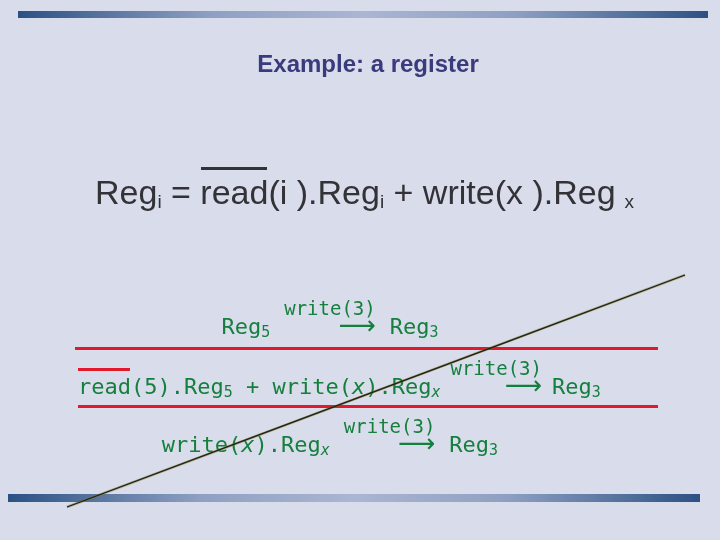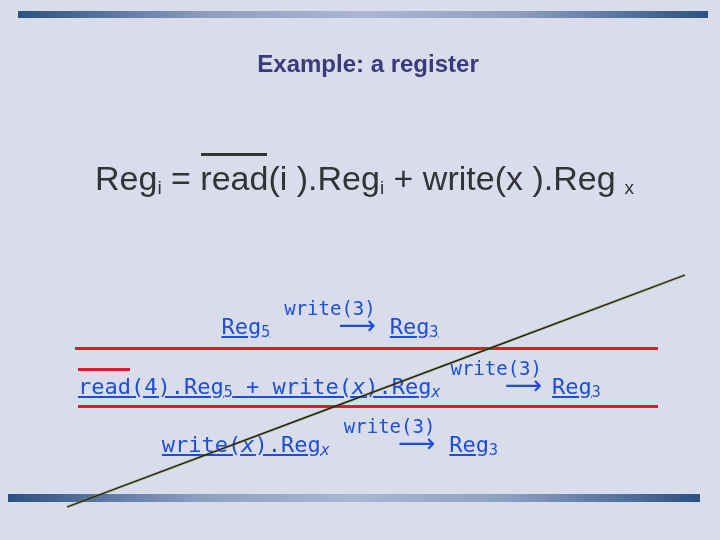--- a/index.html
+++ b/index.html
@@ -20,35 +20,35 @@
   .bar.bottom { left:8px;  top:494px; width:692px; height:8px; }
 
   
   .title {
     position:absolute; top:42px; left:0; width:100%; margin:8px;
     text-align:center; font-size:24px; font-weight:bold; color:#3a3a7c;
   }
 
   
   .formula {
-    position:absolute; left:95px; top:158px;
+    position:absolute; left:95px; top:172px;
     font-size:34px; line-height:1.2; color:#323237; white-space:normal;
   }
   .formula sub { font-size:0.56em; vertical-align:-0.22em; }
   .formula sub.spaced { margin-left:9px; }
   .ovl { position:relative; }
   .ovl::after {
     content:""; position:absolute; left:1px; right:1px; top:-6px;
     height:3px; background:#323237;
   }
 
   
   .rrow {
-    position:absolute; color:#1d4ed8;
-    font-family:"DejaVu Sans Mono", monospace; font-size:22px;text-decoration:underline;
+    position:absolute; color:#15803d;
+    font-family:"DejaVu Sans Mono", monospace; font-size:22px;
   }
   .rrow sub { font-size:0.68em; vertical-align:-0.2em; }
   .rrow i { font-style:italic; }
   .row1 { left:40px; top:300px; width:580px; text-align:center; }
   .row2 { left:78px; top:360px; }
   .row3 { left:40px; top:418px; width:580px; text-align:center; }
 
   .trans { display:inline-block; text-align:right; margin:0 14px; }
   .row2 .trans { margin:0 10px; }
   .tlabel { display:block; font-size:19px; line-height:17px; }
@@ -79,21 +79,21 @@
 
   <h1 class="title">Example: a register</h1>
 
   <div class="formula"><span>Reg</span><sub>i</sub><span> = </span><span class="ovl">read</span><span>(i ).Reg</span><sub>i</sub><span> + write(x ).Reg</span><sub class="spaced">x</sub></div>
 
   <div class="rule-bar first"></div>
   <div class="rule-bar second"></div>
 
   <div class="rrow row1"><span>Reg</span><sub>5</sub><span class="trans"><span class="tlabel">write(3)</span><span class="tarrow">⟶</span></span><span>Reg</span><sub>3</sub></div>
 
-  <div class="rrow row2"><span class="rovl">read</span><span>(4).Reg</span><sub>5</sub><span> + write(</span><i>x</i><span>).Reg</span><sub><i>x</i></sub><span class="trans"><span class="tlabel">write(3)</span><span class="tarrow">⟶</span></span><span>Reg</span><sub>3</sub></div>
+  <div class="rrow row2"><span class="rovl">read</span><span>(5).Reg</span><sub>5</sub><span> + write(</span><i>x</i><span>).Reg</span><sub><i>x</i></sub><span class="trans"><span class="tlabel">write(3)</span><span class="tarrow">⟶</span></span><span>Reg</span><sub>3</sub></div>
 
   <div class="rrow row3"><span>write(</span><i>x</i><span>).Reg</span><sub><i>x</i></sub><span class="trans"><span class="tlabel">write(3)</span><span class="tarrow">⟶</span></span><span>Reg</span><sub>3</sub></div>
 
   <svg class="diag" width="720" height="540" viewBox="0 0 720 540">
     <line x1="67" y1="507" x2="685" y2="275" stroke="#7a7a33" stroke-width="2.6" opacity="0.5"></line>
     <line x1="67" y1="507" x2="685" y2="275" stroke="#20200f" stroke-width="1.3"></line>
   </svg>
 
 </div>
 

